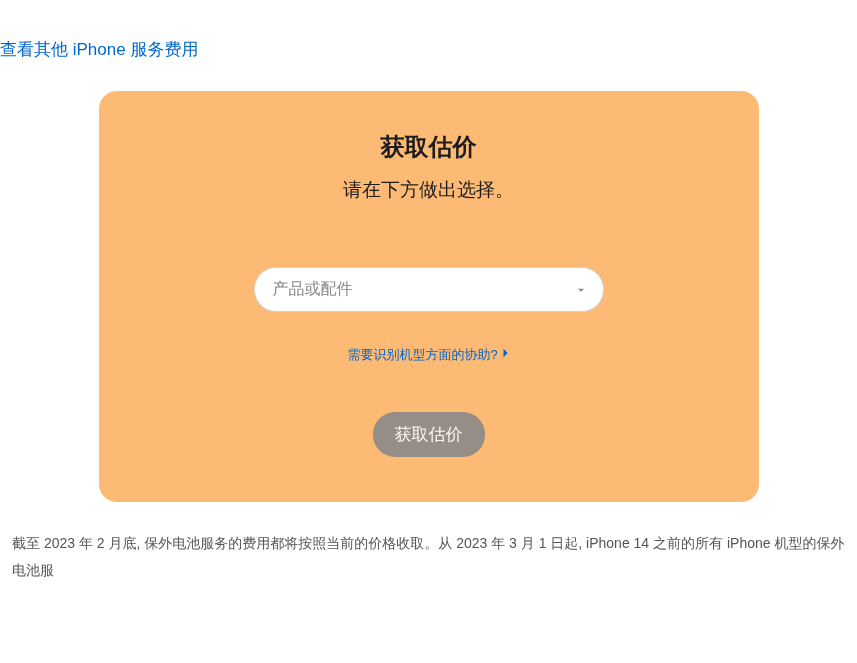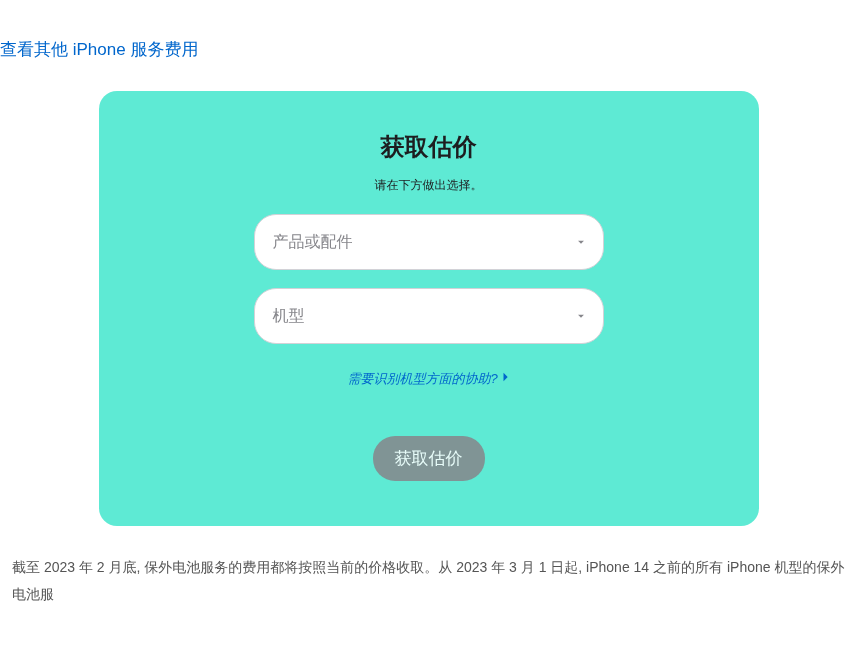--- a/index.html
+++ b/index.html
@@ -18,46 +18,46 @@
       padding-top: 38px;
       padding-bottom: 30px;
     }
     .top-link a {
       color: #0066cc;
       text-decoration: none;
       font-size: 17px;
       cursor: pointer;
     }
     .card {
-      background: #5eead4;
+      background: #fdba74;
       border-radius: 18px;
       width: 660px;
       margin: 0 auto;
       padding: 40px 50px 45px;
       text-align: center;
     }
     .card-title {
       font-size: 24px;
       font-weight: 600;
       color: #1d1d1f;
       margin-bottom: 14px;
     }
     .card-subtitle {
-      font-size: 12px;
+      font-size: 19px;
       color: #1d1d1f;
-      margin-bottom: 20px;
+      margin-bottom: 64px;
     }
     .select-wrapper {
       position: relative;
       width: 350px;
       margin: 0 auto 18px;
     }
     .select-field {
       width: 100%;
-      height: 56px;
+      height: 45px;
       background: #ffffff;
       border: 1px solid #d2d2d7;
       border-radius: 22px;
       padding: 0 40px 0 18px;
       font-size: 16px;
       color: #86868b;
       cursor: pointer;
       display: flex;
       align-items: center;
       text-align: left;
@@ -76,23 +76,22 @@
       height: 14px;
       fill: #86868b;
     }
     .help-link {
       display: inline-flex;
       align-items: flex-start;
       color: #0066cc;
       font-size: 13px;
       text-decoration: none;
       cursor: pointer;
-      margin-top: 8px;
+      margin-top: 16px;
       margin-bottom: 48px;
-      font-style: italic;
     }
     .help-chevron {
       display: inline-block;
       margin-left: 4px;
     }
     .help-chevron svg {
       width: 8px;
       height: 10px;
       fill: #0066cc;
     }
@@ -129,28 +128,20 @@
 
   <div class="select-wrapper">
     <div class="select-field">产品或配件</div>
     <span class="chevron-icon">
       <svg viewBox="0 0 24 24">
           <path d="M7 10l5 5 5-5z"></path>
         </svg>
     </span>
   </div>
 
-  <div class="select-wrapper">
-    <div class="select-field">机型</div>
-    <span class="chevron-icon">
-      <svg viewBox="0 0 24 24">
-          <path d="M7 10l5 5 5-5z"></path>
-        </svg>
-    </span>
-  </div>
 
   <a class="help-link">
     <span>需要识别机型方面的协助?</span>
     <span class="help-chevron">
       <svg viewBox="0 0 8 12">
           <path d="M1 1l5 5-5 5"></path>
         </svg>
     </span>
   </a>
 

